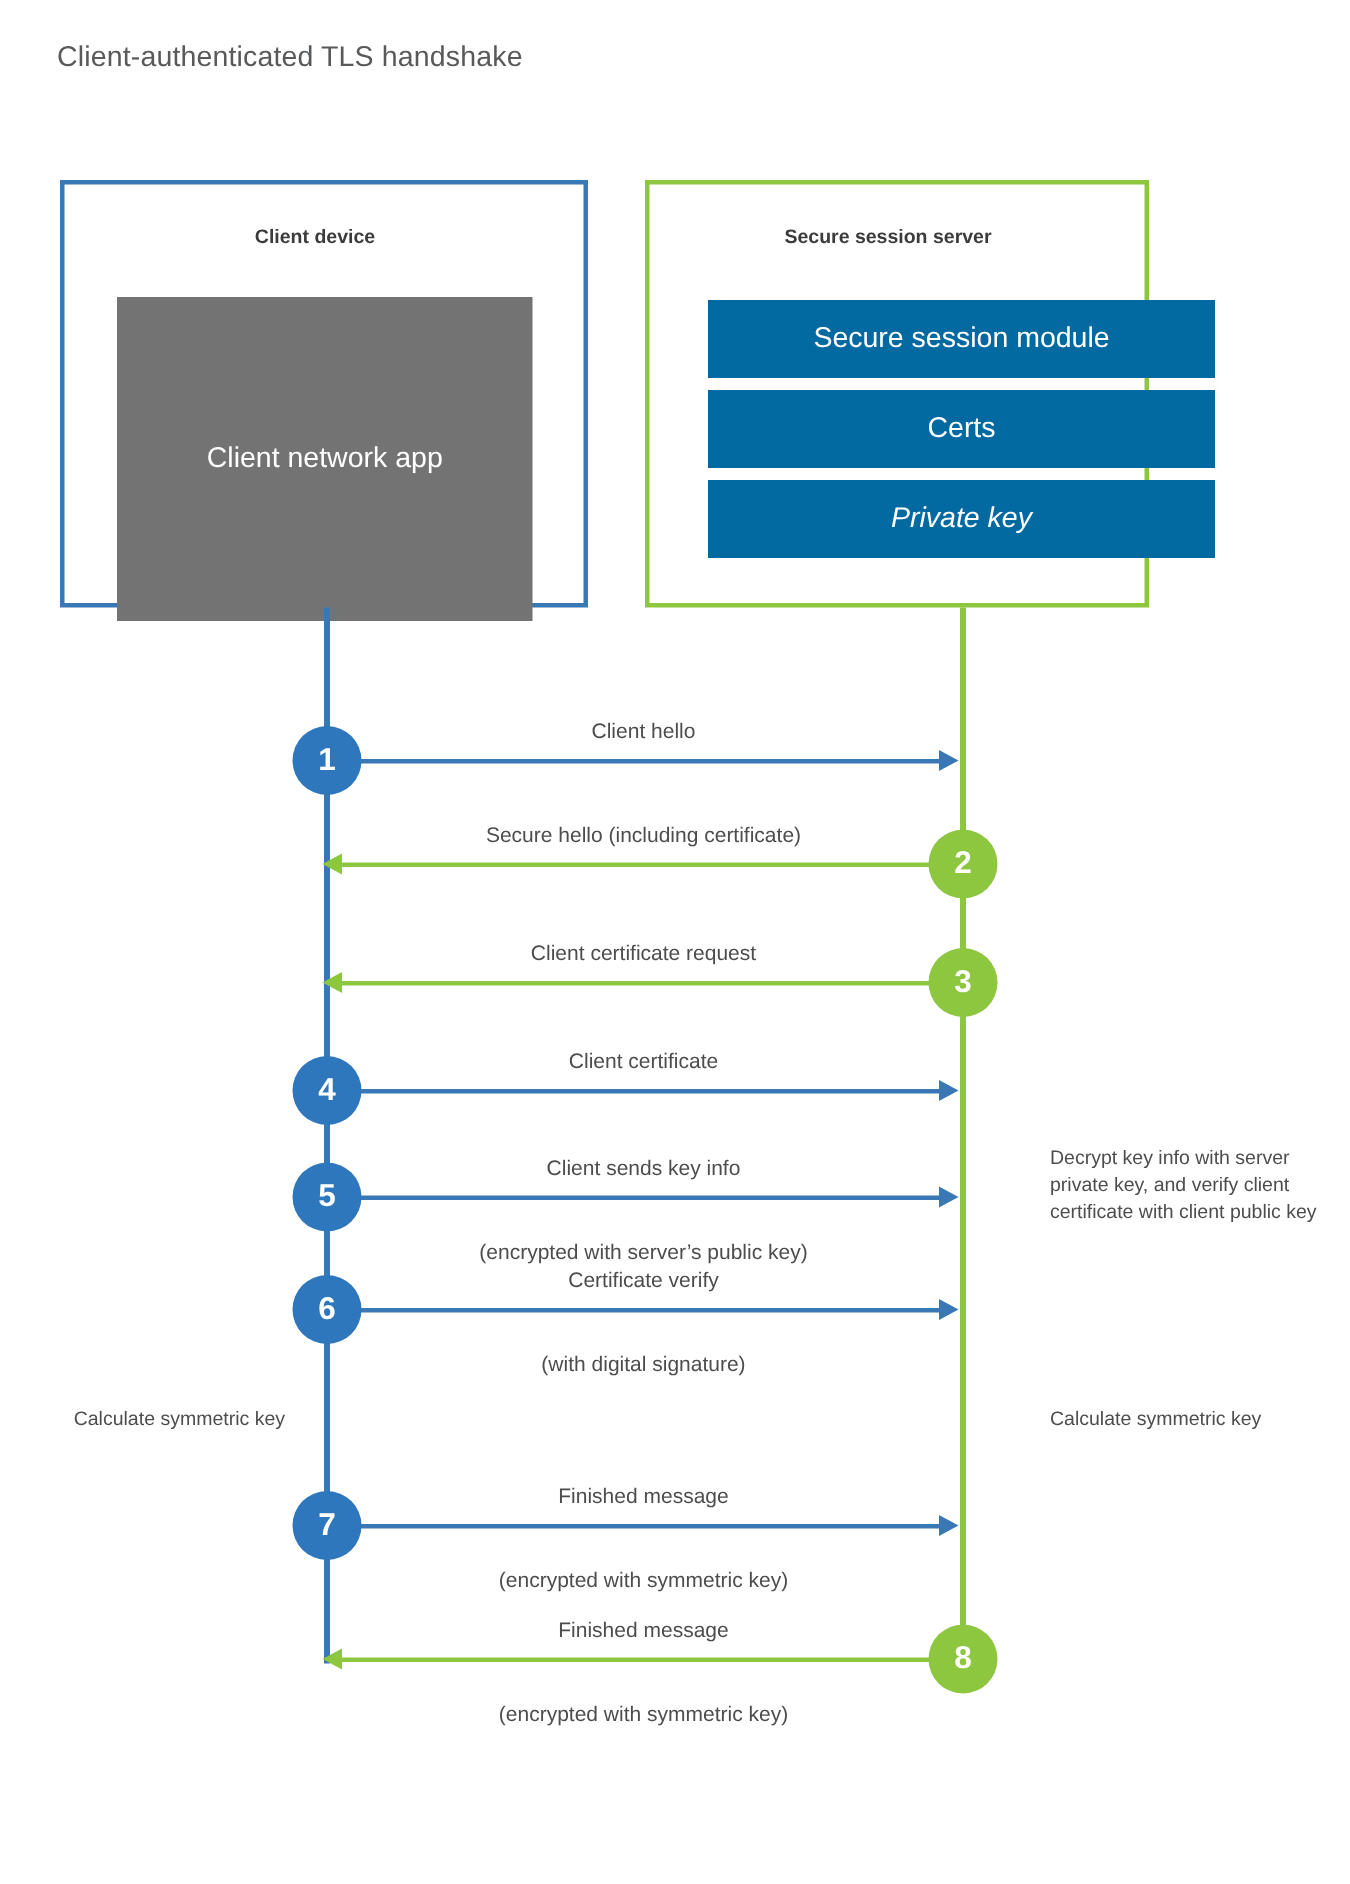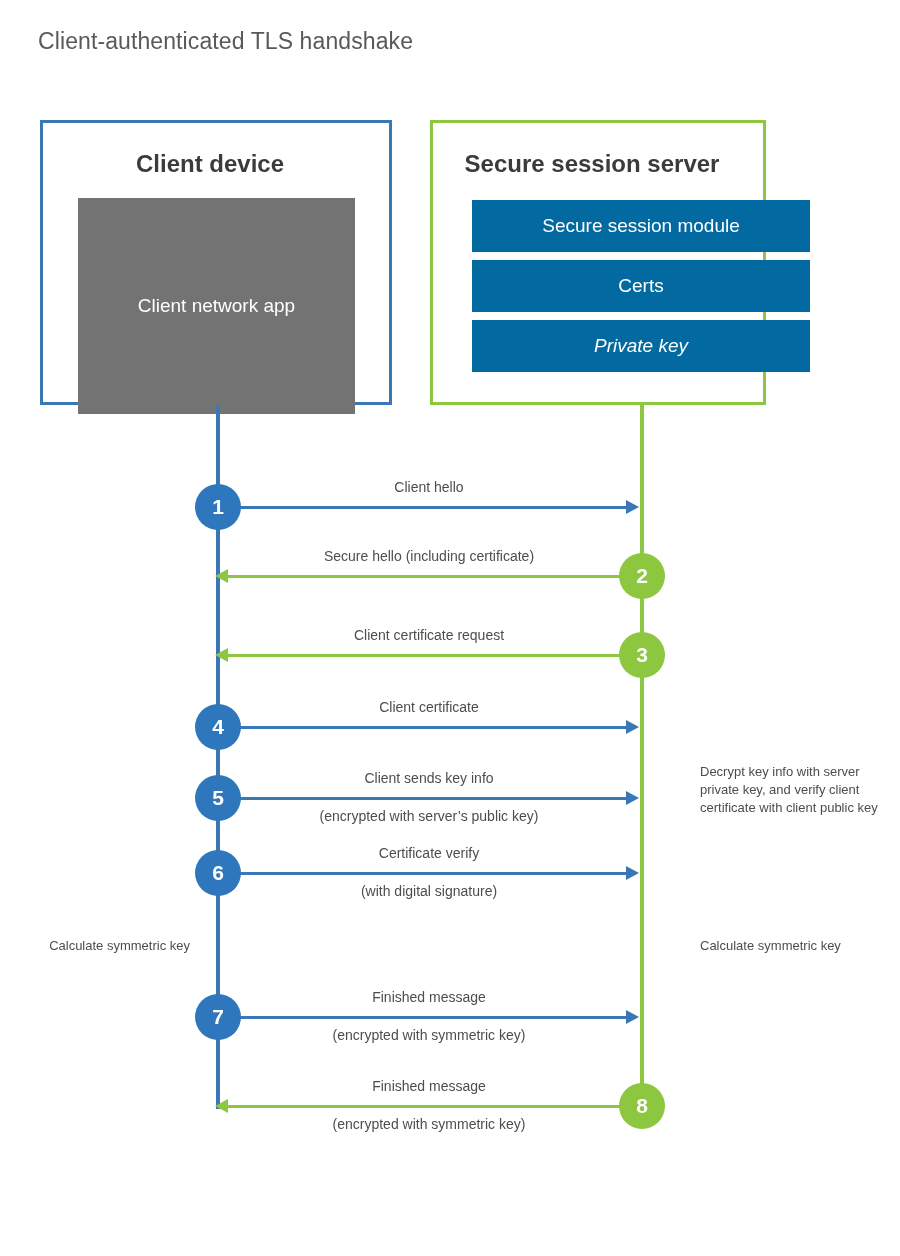--- a/index.html
+++ b/index.html
@@ -18,21 +18,21 @@
     height: 1256px;
     background: #ffffff;
     overflow: hidden;
   }
 
   
   .page-title {
     position: absolute;
     left: 38px;
     top: 28px;
-    font-size: 23px;
+    font-size: 19px;
     font-weight: 400;
     color: #58595b;
     letter-spacing: 0.1px;
     white-space: nowrap;
   }
 
   
   .entity-box {
     position: absolute;
     background: #ffffff;
@@ -51,21 +51,21 @@
     width: 336px;
     height: 285px;
     border: 3px solid #8dc63f;
   }
   .entity-title {
     position: absolute;
     left: 0;
     right: 12px;
     top: 27px;
     text-align: center;
-    font-size: 24px;
+    font-size: 13px;
     font-weight: bold;
     color: #3b3b3b;
   }
 
   
   .client-app {
     position: absolute;
     left: 35px;
     top: 75px;
     width: 277px;
@@ -172,21 +172,21 @@
     top: -28px;
     white-space: nowrap;
   }
   .msg-sublabel {
     position: absolute;
     left: 218px;
     width: 422px;
     text-align: center;
     font-size: 14px;
     color: #4d4d4f;
-    top: 10px;
+    top: 28px;
     white-space: nowrap;
   }
 
   
   .side-note {
     position: absolute;
     font-size: 13px;
     line-height: 1.38;
     color: #4d4d4f;
   }

